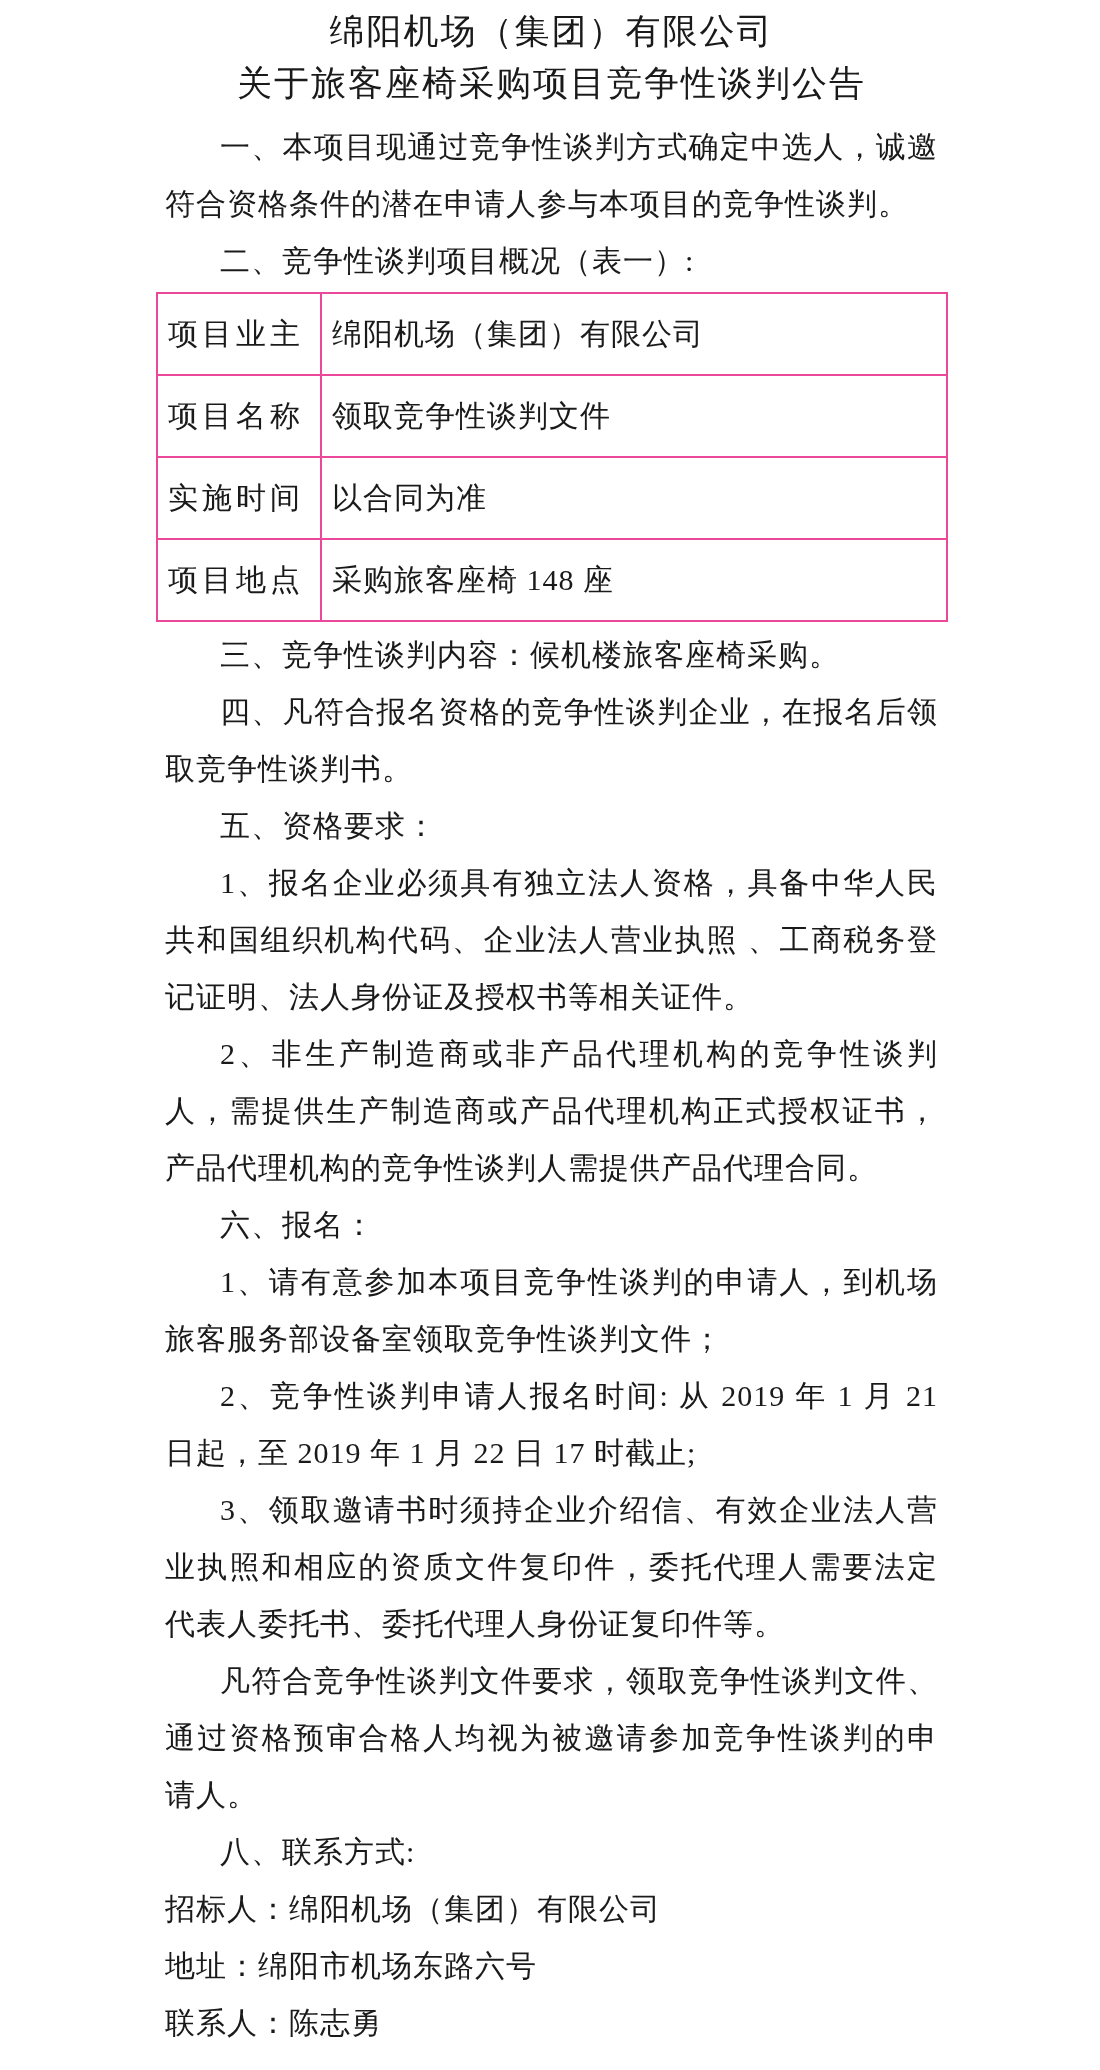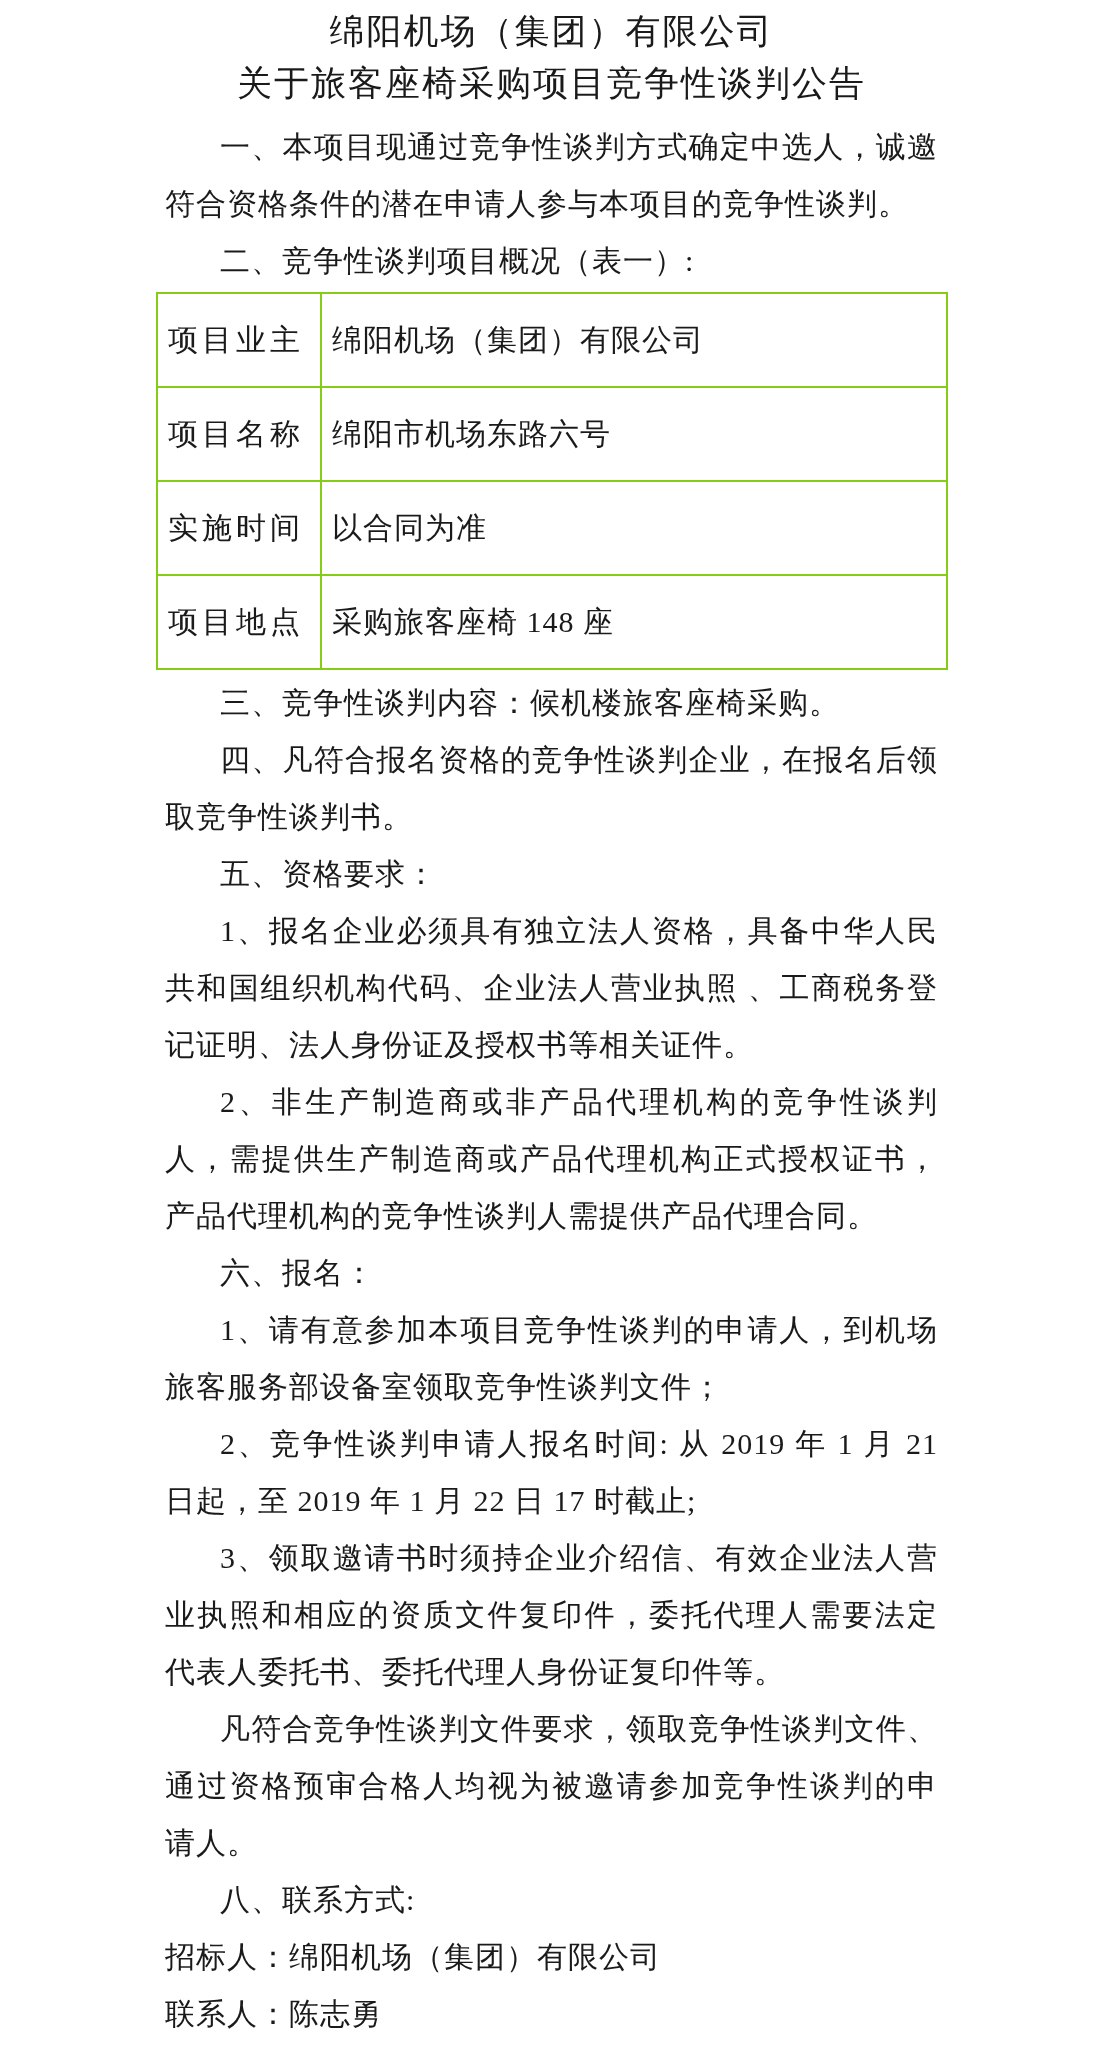--- a/index.html
+++ b/index.html
@@ -34,24 +34,24 @@
   .indent { text-indent: 55px; font-family: Liberation Serif, serif; }
   .intro { margin-top: 8px; }
   .after-table { margin-top: 4px; }
   table.overview {
     border-collapse: collapse;
     table-layout: fixed;
     width: 788px;
     margin: 3px 0 0 -9px;
   }
   table.overview td {
-    border: 2px solid #84cc16;
+    border: 2px solid #ec4899;
     height: 56px;
     font-size: 30px;
-    padding: 18px 10px;
+    padding: 12px 10px;
     vertical-align: middle;
     background: #ffffff;
   }
   td.lbl { width: 142px; letter-spacing: 4px; }
   td.val { width: 604px; letter-spacing: 1px; }
 </style>
 </head>
 <body>
 
 <div class="doc">
@@ -65,21 +65,21 @@
   <p class="para indent">二、竞争性谈判项目概况（表一）:</p>
 
   <table class="overview">
     <tbody>
       <tr>
         <td class="lbl">项目业主</td>
         <td class="val">绵阳机场（集团）有限公司</td>
       </tr>
       <tr>
         <td class="lbl">项目名称</td>
-        <td class="val">绵阳市机场东路六号</td>
+        <td class="val">领取竞争性谈判文件</td>
       </tr>
       <tr>
         <td class="lbl">实施时间</td>
         <td class="val">以合同为准</td>
       </tr>
       <tr>
         <td class="lbl">项目地点</td>
         <td class="val">采购旅客座椅 148 座</td>
       </tr>
     </tbody>
@@ -91,15 +91,16 @@
   <p class="para indent">1、报名企业必须具有独立法人资格，具备中华人民共和国组织机构代码、企业法人营业执照 、工商税务登记证明、法人身份证及授权书等相关证件。</p>
   <p class="para indent">2、非生产制造商或非产品代理机构的竞争性谈判人，需提供生产制造商或产品代理机构正式授权证书，产品代理机构的竞争性谈判人需提供产品代理合同。</p>
   <p class="para indent">六、报名：</p>
   <p class="para indent">1、请有意参加本项目竞争性谈判的申请人，到机场旅客服务部设备室领取竞争性谈判文件；</p>
   <p class="para indent">2、竞争性谈判申请人报名时间: 从 2019 年 1 月 21 日起，至 2019 年 1 月 22 日 17 时截止;</p>
   <p class="para indent">3、领取邀请书时须持企业介绍信、有效企业法人营业执照和相应的资质文件复印件，委托代理人需要法定代表人委托书、委托代理人身份证复印件等。</p>
   <p class="para indent">凡符合竞争性谈判文件要求，领取竞争性谈判文件、通过资格预审合格人均视为被邀请参加竞争性谈判的申请人。</p>
   <p class="para indent">八、联系方式:</p>
 
   <p class="para">招标人：绵阳机场（集团）有限公司</p>
+  <p class="para">地址：绵阳市机场东路六号</p>
   <p class="para">联系人：陈志勇</p>
 
 </div>
 
 </body></html>

